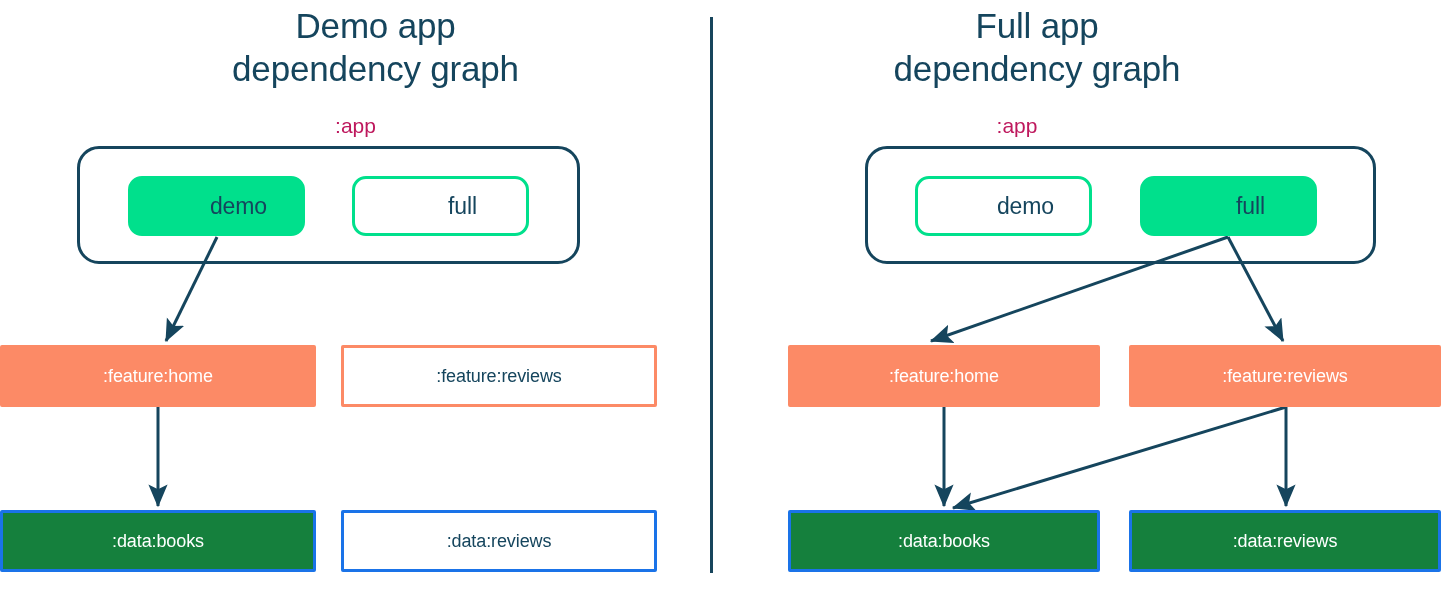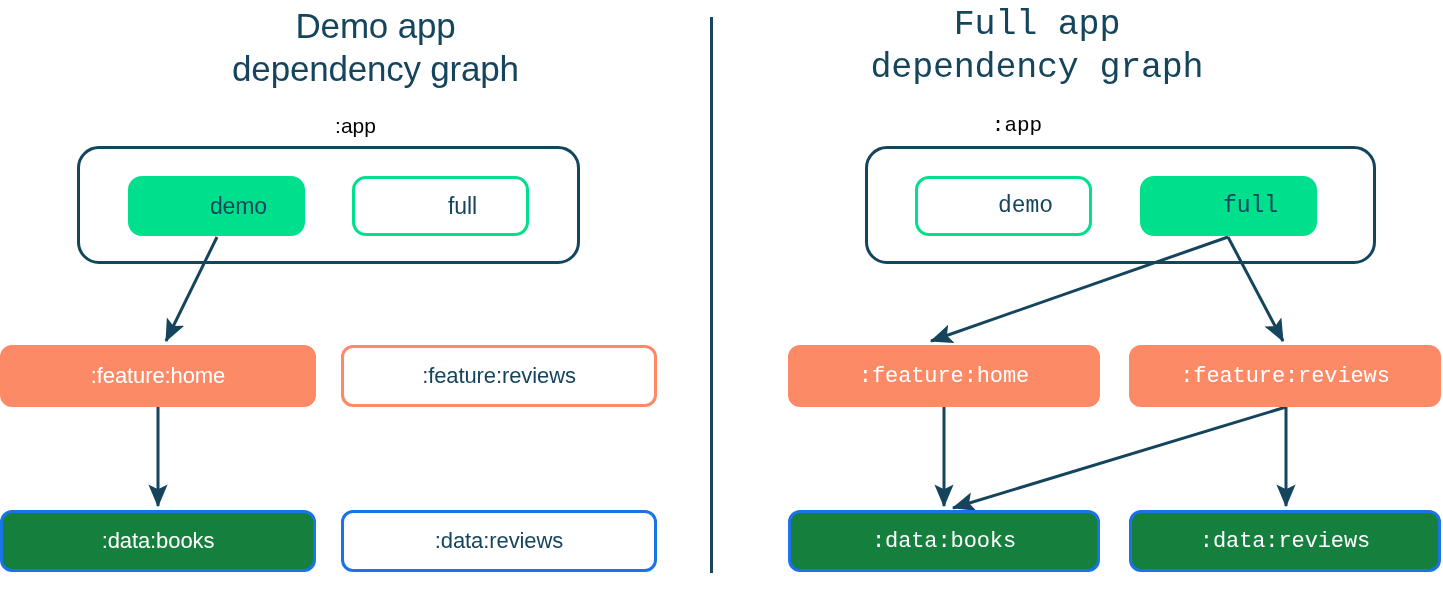--- a/index.html
+++ b/index.html
@@ -17,21 +17,21 @@
     height: 589px;
     background: #ffffff;
     overflow: hidden;
   }
   .panel {
     position: absolute;
     top: 0;
     height: 589px;
   }
   #panel-left  { left: 0;    width: 711px; }
-  #panel-right { left: 711px; width: 612px; font-family: Liberation Mono, monospace; }
+  #panel-right { left: 711px; width: 612px; }
 
   .divider {
     position: absolute;
     left: 710px;
     top: 17px;
     width: 3px;
     height: 556px;
     background: #17455c;
   }
 
@@ -48,43 +48,43 @@
     white-space: pre-line;
     padding-left: 20px;
   }
 
   .group-label {
     position: absolute;
     width: 100%;
     top: 114px;
     text-align: center;
     font-size: 21px;
-    color: #000000;
+    color: #be185d;
   }
 
   
   .app-box {
     position: absolute;
     top: 146px;
     height: 118px;
     border: 3px solid #15455d;
     border-radius: 22px;
     box-sizing: border-box;
     background: transparent;
   }
 
   
   .node {
     position: absolute;
     box-sizing: border-box;
-    border-radius: 12px;
+    border-radius: 2px;
     display: flex;
     align-items: center;
     justify-content: center;
-    font-size: 22px;
+    font-size: 18px;
     letter-spacing: -0.1px;
   }
   .node.small { border-radius: 14px; font-size: 23px; padding-left: 44px; }
 
   .node.fill-green   { background: #00e08c; border: 3px solid #00e08c; color: #15455d; }
   .node.out-green    { background: transparent; border: 3px solid #00e08c; color: #15455d; }
   .node.fill-orange  { background: #fc8a66; border: 3px solid #fc8a66; color: #ffffff; }
   .node.out-orange   { background: transparent; border: 3px solid #fc8a66; color: #15455d; }
   .node.fill-blue    { background: #15803d; border: 3px solid #1a73e8; color: #ffffff; }
   .node.out-blue     { background: transparent; border: 3px solid #1a73e8; color: #15455d; }

